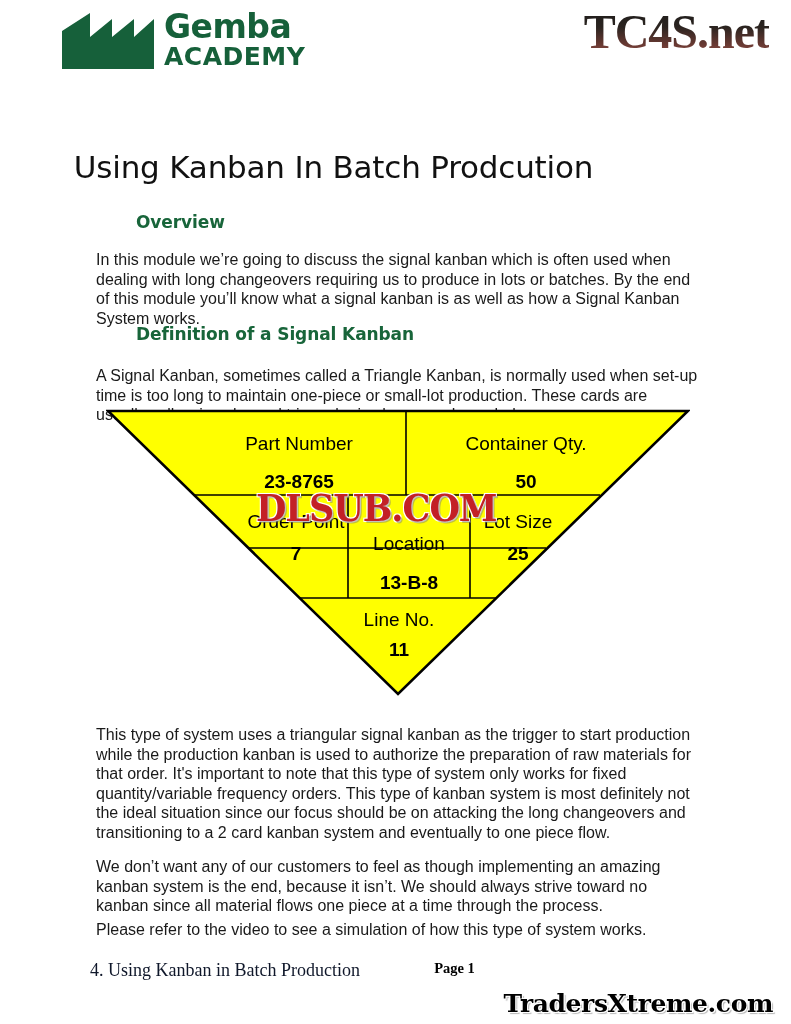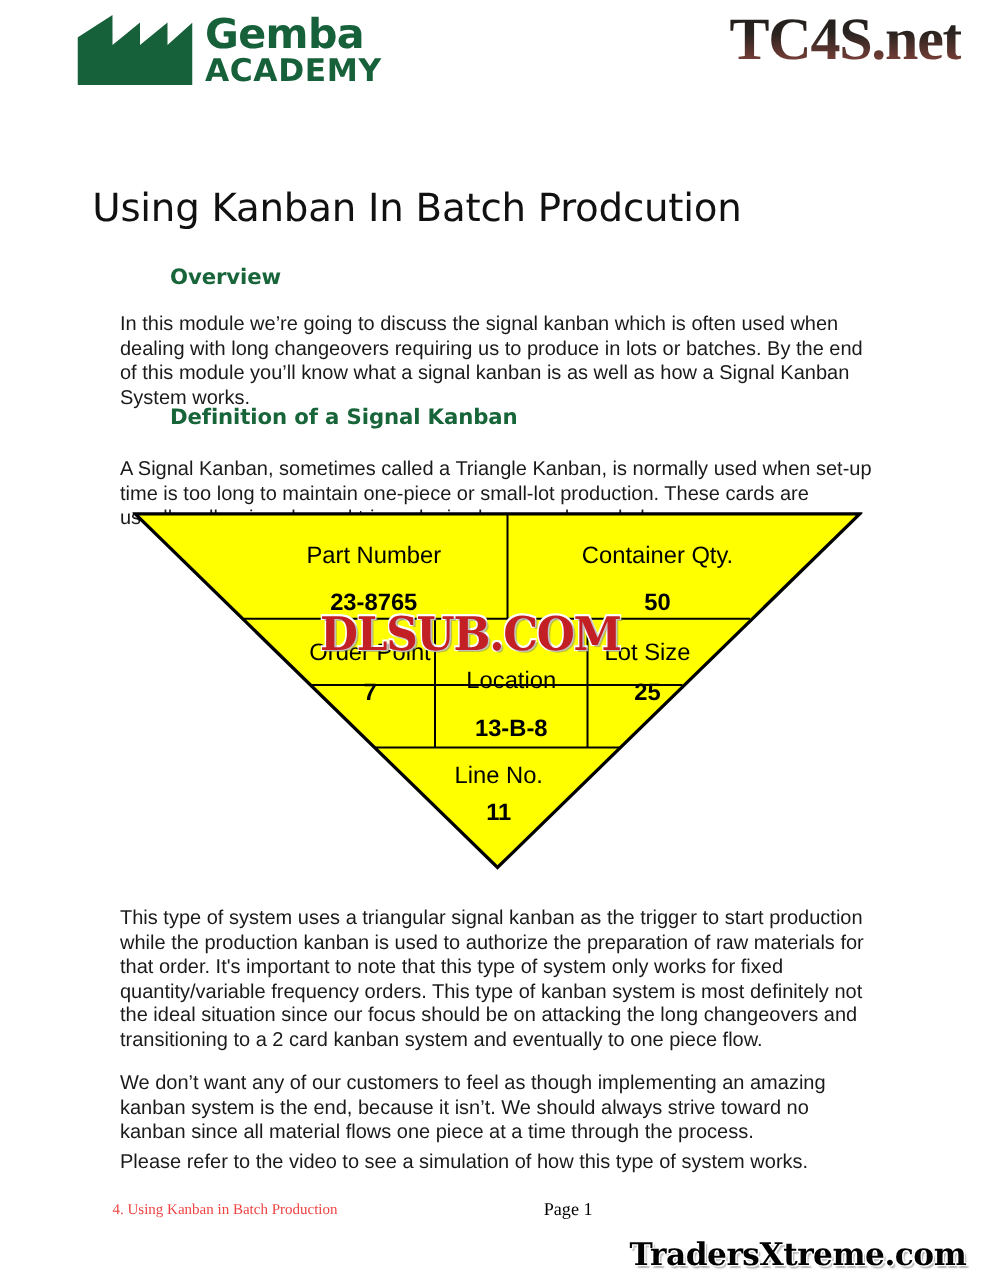--- a/index.html
+++ b/index.html
@@ -25,21 +25,21 @@
     position: absolute;
     left: 0; top: 0;
     width: 791px;
     height: 95px;
   }
   #brand-logo {
     position: absolute;
     left: 62px;
     top: 10px;
     display: flex;
-    align-items: flex-start;
+    align-items: flex-end;
   }
   #factory-icon {
     display: block;
     width: 92px;
     height: 58px;
   }
   #brand-wordmark {
     margin-left: 10px;
     line-height: 1;
   }
@@ -195,34 +195,35 @@
     left: 0;
     bottom: 0;
     width: 791px;
     height: 72px;
   }
   #footer-left {
     position: absolute;
     left: 90px;
     top: 8px;
     font-family: "Liberation Serif", serif;
-    font-size: 12px;
-    color: #ef4444;
+    font-size: 18px;
+    color: #0f172a;
   }
   #footer-page {
     position: absolute;
     left: 0;
     top: 8px;
     width: 791px;
     text-align: center;
     font-family: "Liberation Serif", serif;
     font-size: 14.5px;
     color: #000000;
     padding-left: 118px;
     box-sizing: border-box;
+    font-weight: bold;
   }
 </style>
 </head>
 <body>
 
 <div id="page">
 
   <div id="header">
 
     <div id="brand-logo">

